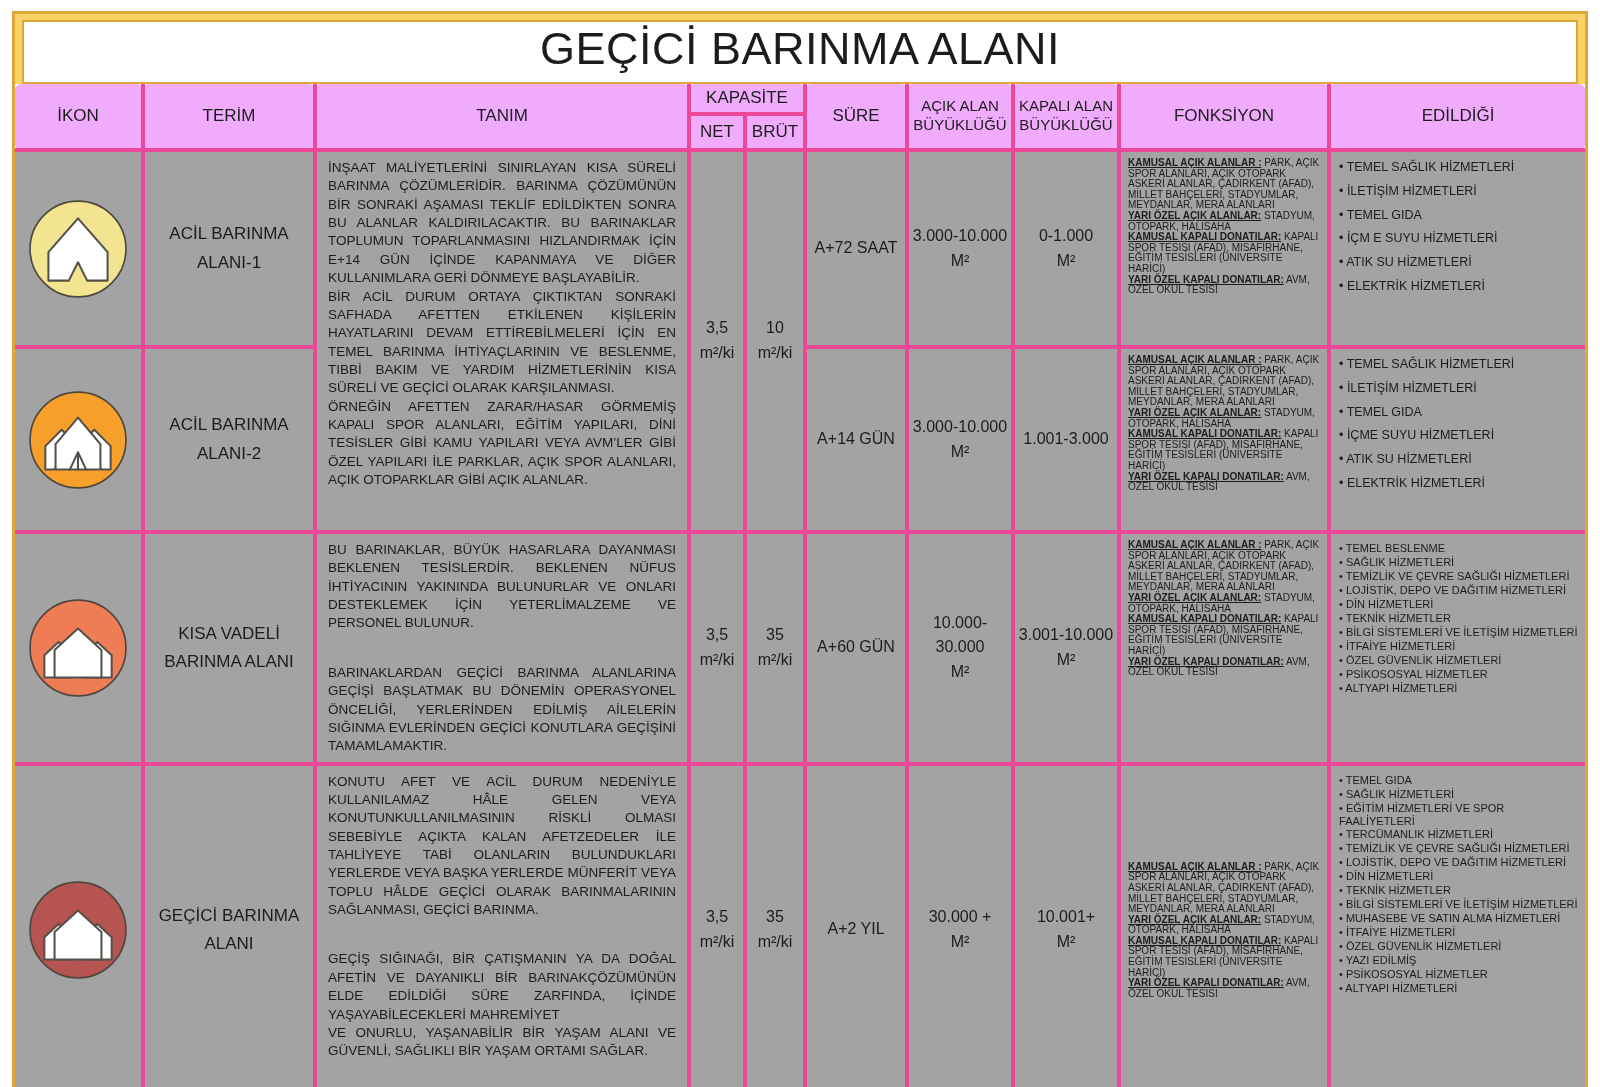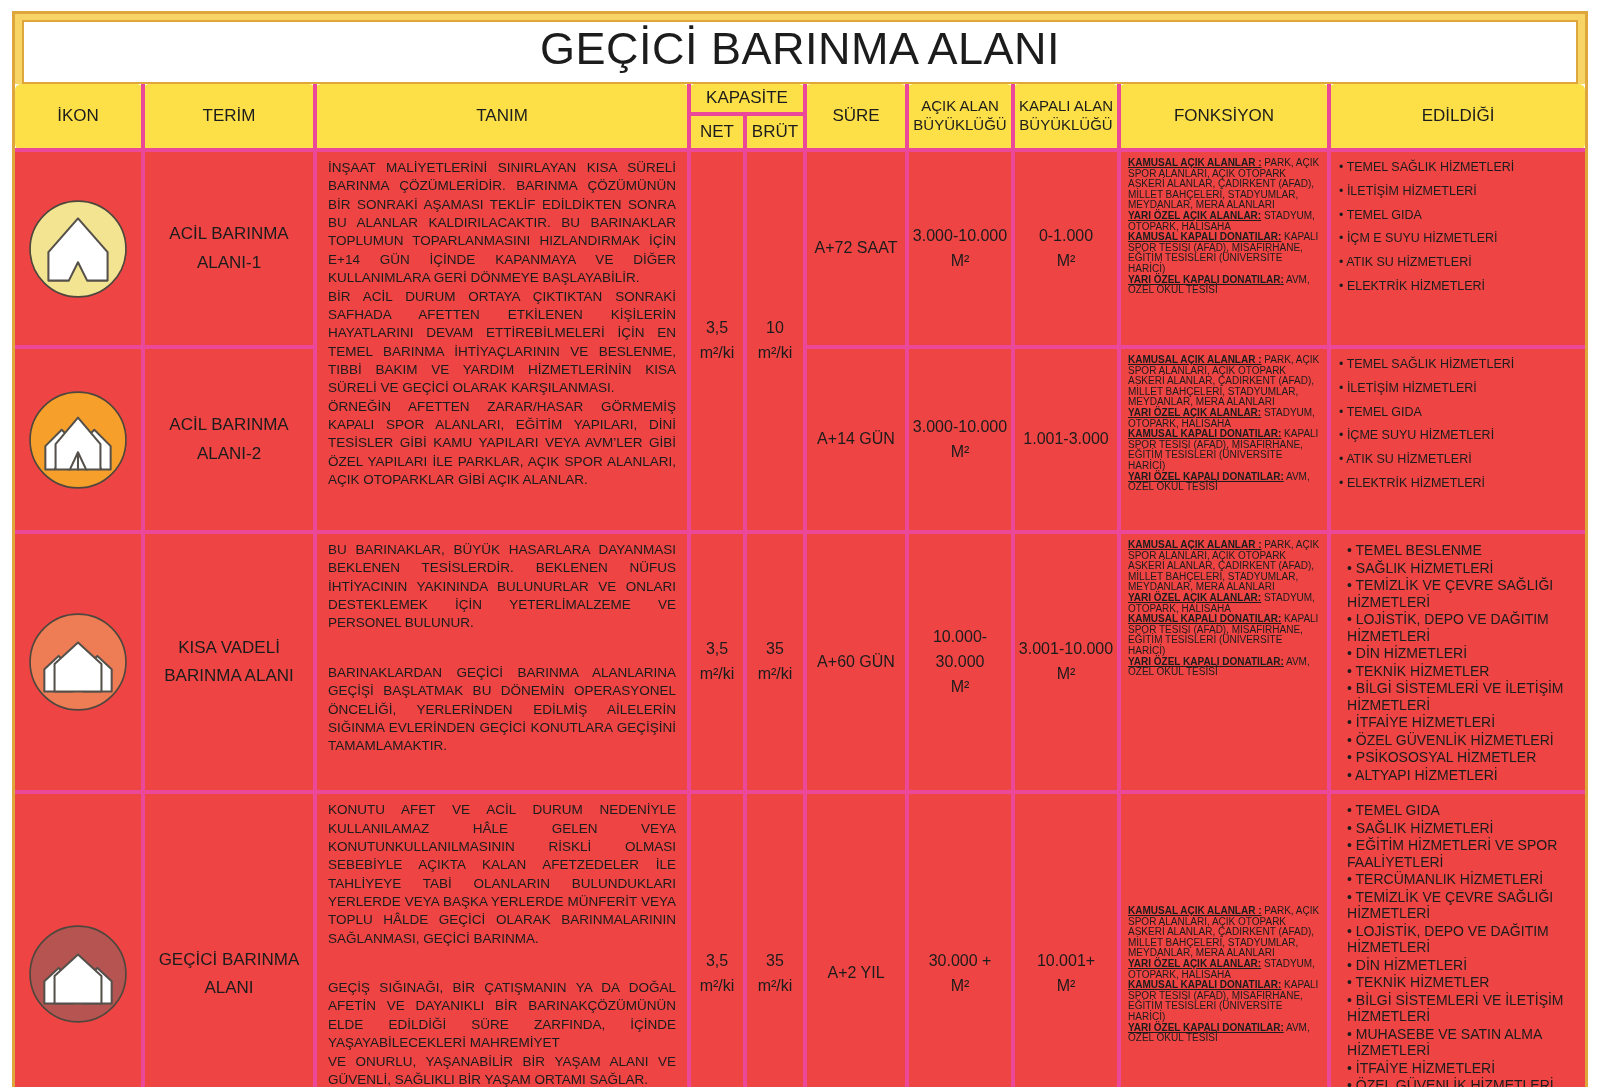--- a/index.html
+++ b/index.html
@@ -12,28 +12,28 @@
                 font-size:45px; letter-spacing:0.5px; padding:1px 0 7px 0; }
 
   table { border-collapse:collapse; table-layout:fixed; width:100%; }
   th, td { border:4px solid #ec4899; padding:0; }
   tr > *:first-child { border-left:none; }
   tr > *:last-child  { border-right:none; }
   thead tr:first-child th { border-top:none; }
   tbody tr:last-child td  { border-bottom:none; }
   tbody td { border-top:3px solid #A94F4B; }
 
-  th { background:#fde047; font-weight:normal; font-size:17px; line-height:1.25;border-radius:6px; }
+  th { background:#f0abfc; font-weight:normal; font-size:17px; line-height:1.25;border-radius:6px; }
   th.small { font-size:15px; }
   tr.h1 { height:30px; } tr.h2 { height:36px; }
 
   tr.r1 { height:197px; } tr.r2 { height:185px; }
   tr.r3 { height:220px; } tr.r4 { height:330px; }
 
-  td { vertical-align:middle; background:#ef4444; }
+  td { vertical-align:middle; background:#a3a3a3; }
 
   .c-icon { text-align:center; }
   .badge { width:102px; height:102px; display:block; margin:0 auto; }
   .ring  { stroke:#4d473d; stroke-width:1.6; }
   .glyph { fill:#ffffff; stroke:#55504a; stroke-width:2; stroke-linejoin:round; }
 
   .c-term { text-align:center; font-size:17px; line-height:1.65; padding:0 10px; }
 
   .c-tanim { vertical-align:top; padding:7px 11px 6px 11px; }
   .c-tanim p { margin:0; font-size:13.5px; line-height:1.36; text-align:justify; }
@@ -41,21 +41,21 @@
 
   .c-val { text-align:center; font-size:16px; line-height:1.55; }
 
   .c-fonk { vertical-align:top; padding:6px 6px 4px 7px; }
   .c-fonk.vmid { vertical-align:middle; }
   .seg { font-size:10px; line-height:10.6px; }
   .seg-label { font-weight:bold; text-decoration:underline; }
 
   .c-serv { vertical-align:top; padding:8px 6px 6px 8px; }
   .c-serv ul { list-style:none; margin:0; padding:0; }
-  .c-serv li { font-size:14px; line-height:1.18; margin:0 0 1px 8px; }
+  .c-serv li { font-size:11px; line-height:1.18; margin:0 0 1px 0; }
   .c-serv li::before { content:"• "; }
   .c-serv ul.spaced li { font-size:12.5px; margin:0 0 9px 0; }
 </style>
 </head>
 <body>
 
 <div class="frame">
   <div class="title-band">
     <div class="title-box">GEÇİCİ BARINMA ALANI</div>
   </div>

